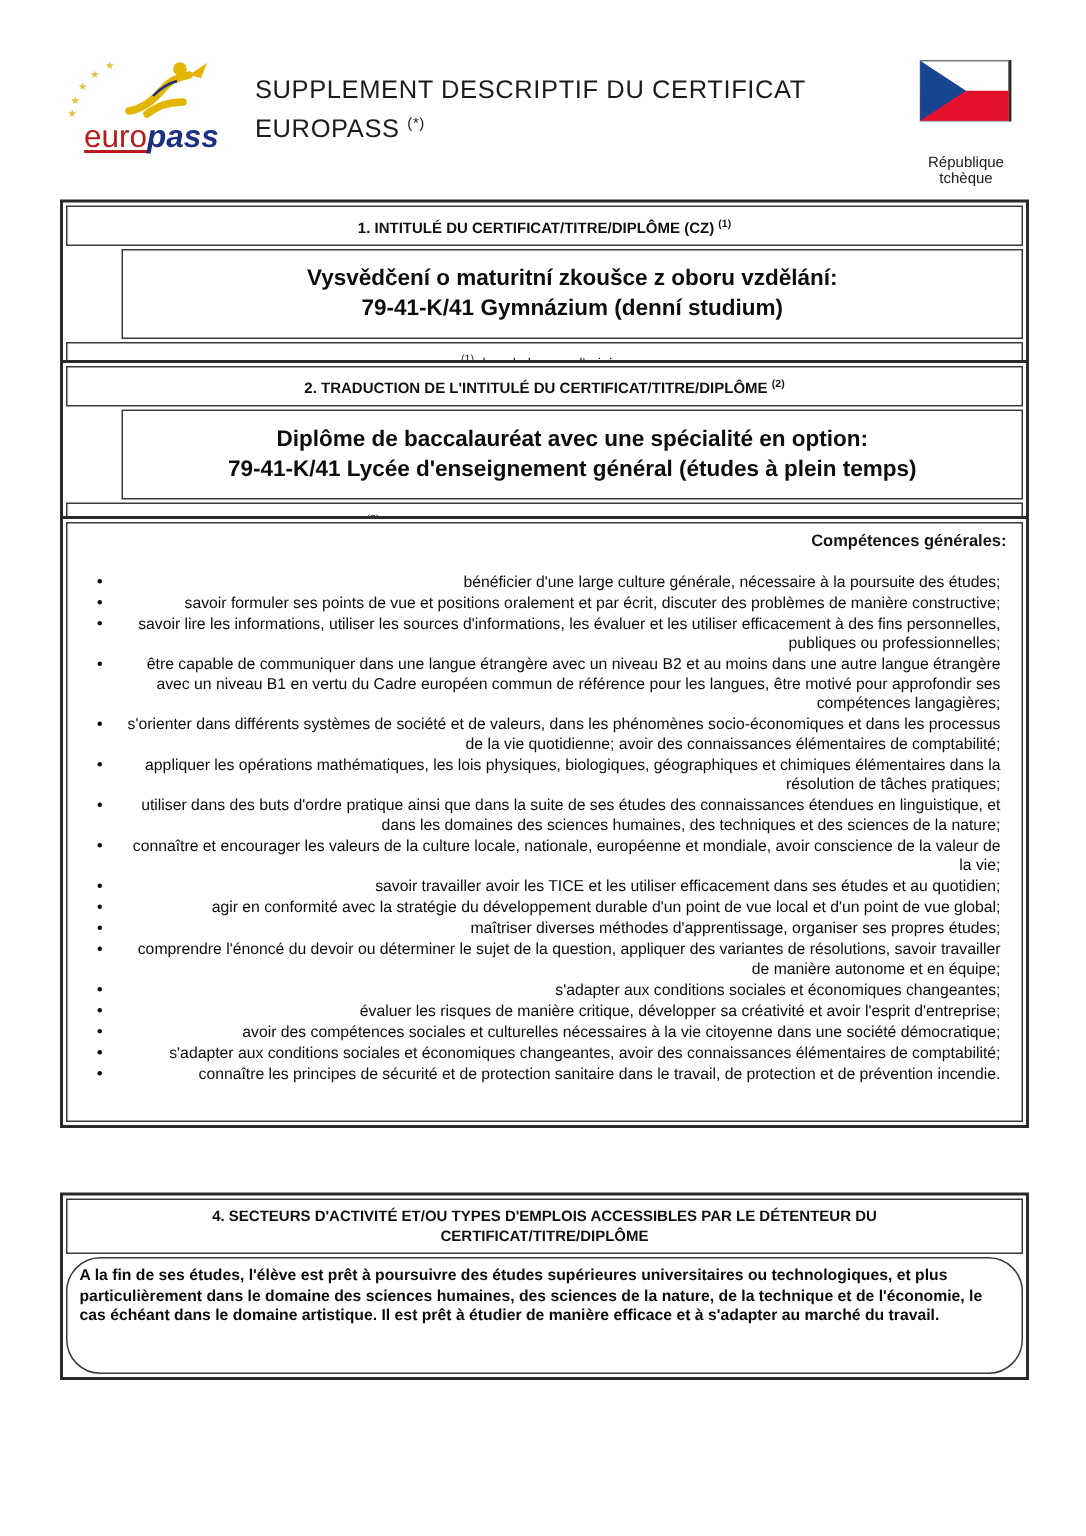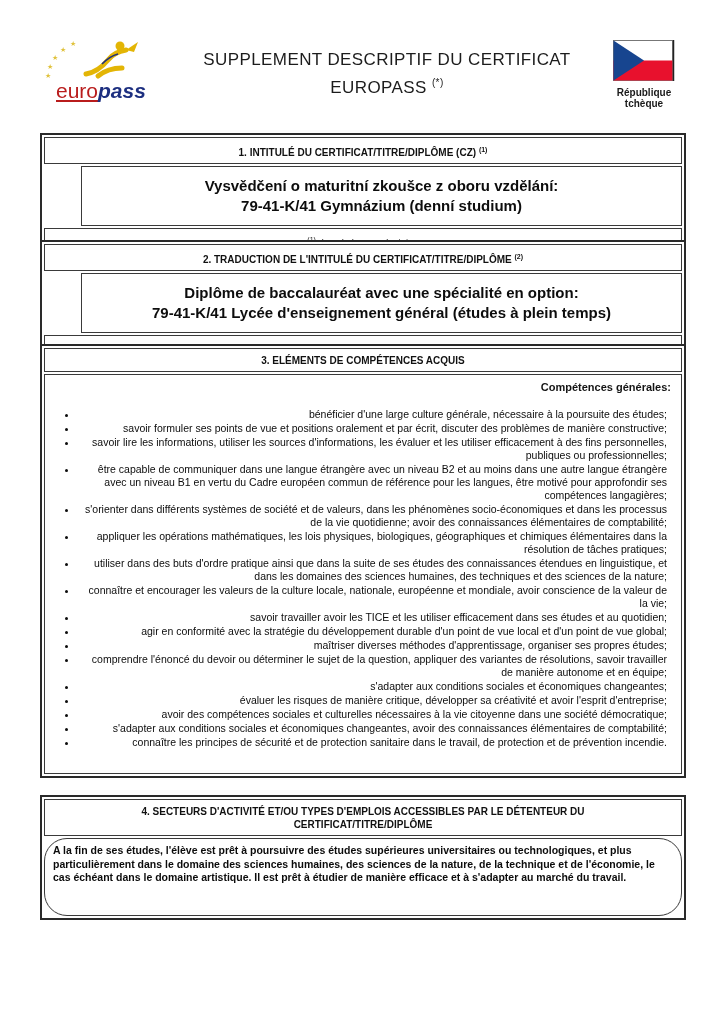--- a/index.html
+++ b/index.html
@@ -11,24 +11,24 @@
     color: #141414;
   }
   .page { position: relative; width: 724px; height: 1024px; overflow: hidden; background:#fff; }
 
   
   .header { position: absolute; top: 38px; left: 42px; width: 642px; display: flex; align-items: flex-start; }
   .logo-block { width: 128px; flex: 0 0 auto; }
   .logo-text { font-size: 21px; line-height: 21px; margin-top: -4px; margin-left: 14px; white-space: nowrap; }
   .logo-euro { color: #b91c1c; font-weight: 400; text-decoration: underline; }
   .logo-pass { color: #1d2f80; font-weight: 700; font-style: italic; }
-  .doc-title { flex: 1 1 auto; text-align: center; font-size: 17px; line-height: 23px; letter-spacing: 0.4px; padding-top: 10px; color: #1c1c1c; }
+  .doc-title { flex: 1 1 auto; font-size: 17px; line-height: 23px; letter-spacing: 0.4px; padding-top: 10px; color: #1c1c1c; }
   .doc-title sup { font-size: 10px; }
   .flag-block { width: 80px; flex: 0 0 auto; text-align: center; padding-top: 2px; }
-  .flag-caption { font-size: 10px; font-weight: 700; line-height: 11px; margin-top: 1px; color: #1a1a1a; }
+  .flag-caption { font-size: 10px; font-weight: 400; line-height: 11px; margin-top: 16px; color: #1a1a1a; }
 
   
   .sec {
     position: absolute; left: 40px; width: 646px;
     border: 2px solid #2a2a2a; padding: 2px; background: #fff;
   }
   .row { border: 1px solid #3a3a3a; background: #fff; }
   .row + .row { margin-top: 2px; }
   .row-header { text-align: center; font-weight: 700; font-size: 10px; line-height: 13px; padding: 5px 8px 4px; color: #111; }
   .row-header sup { font-size: 7px; }
@@ -124,23 +124,20 @@
         <span>79-41-K/41 Lycée d'enseignement général</span>
         <span class="regular">(études à plein temps)</span>
       </div>
     </div>
     <div class="row row-foot">
       <sup>(2)</sup>&nbsp;<span>Cette traduction est dépourvue de toute valeur légale.</span>
     </div>
   </div>
 
   <div class="sec" style="top:344px;">
-    <div class="row row-header">
-      <span>3. ELÉMENTS DE COMPÉTENCES ACQUIS</span>
-    </div>
     <div class="row sec3-body">
       <p class="competences-title">Compétences générales:</p>
       <ul class="competences">
 
           <li><span>bénéficier d'une large culture générale, nécessaire à la poursuite des études;</span></li>
 
           <li><span>savoir formuler ses points de vue et positions oralement et par écrit, discuter des problèmes de manière constructive;</span></li>
 
           <li><span>savoir lire les informations, utiliser les sources d'informations, les évaluer et les utiliser efficacement à des fins personnelles, publiques ou professionnelles;</span></li>
 

